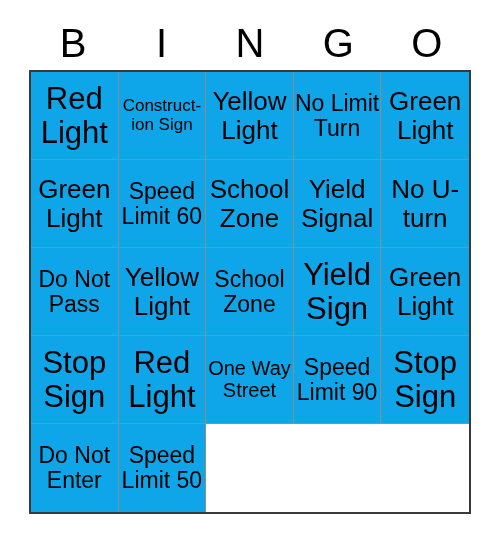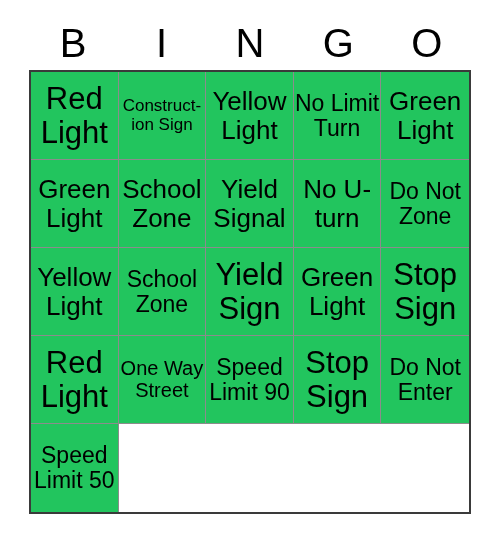--- a/index.html
+++ b/index.html
@@ -61,21 +61,21 @@
   .cell {
     box-sizing: border-box;
     border-right: 1px solid #8c8c8c;
     border-bottom: 1px solid #8c8c8c;
     display: flex;
     align-items: center;
     justify-content: center;
     text-align: center;
     overflow: hidden;
     padding: 0 1px;
-    background: #22c55e;
+    background: #0ea5e9;
   }
   .cell:nth-child(5n) { border-right: none; }
   .cell:nth-child(n+21) { border-bottom: none; }
 
   .cell-text {
     display: block;
     width: 100%;
     line-height: 1.08;
     word-break: break-word;
     hyphens: manual;
@@ -116,31 +116,34 @@
       <span class="cell-text fs-md">No Limit Turn</span>
     </div>
     <div class="cell">
       <span class="cell-text fs-lg">Green Light</span>
     </div>
 
     <div class="cell">
       <span class="cell-text fs-lg">Green Light</span>
     </div>
     <div class="cell">
+      <span class="cell-text fs-md">Speed Limit 60</span>
+    </div>
+    <div class="cell">
       <span class="cell-text fs-lg">School Zone</span>
     </div>
     <div class="cell">
       <span class="cell-text fs-lg">Yield Signal</span>
     </div>
     <div class="cell">
       <span class="cell-text fs-lg">No U-turn</span>
     </div>
 
     <div class="cell">
-      <span class="cell-text fs-md">Do Not Zone</span>
+      <span class="cell-text fs-md">Do Not Pass</span>
     </div>
     <div class="cell">
       <span class="cell-text fs-lg">Yellow Light</span>
     </div>
     <div class="cell">
       <span class="cell-text fs-md">School Zone</span>
     </div>
     <div class="cell">
       <span class="cell-text fs-xl">Yield Sign</span>
     </div>

